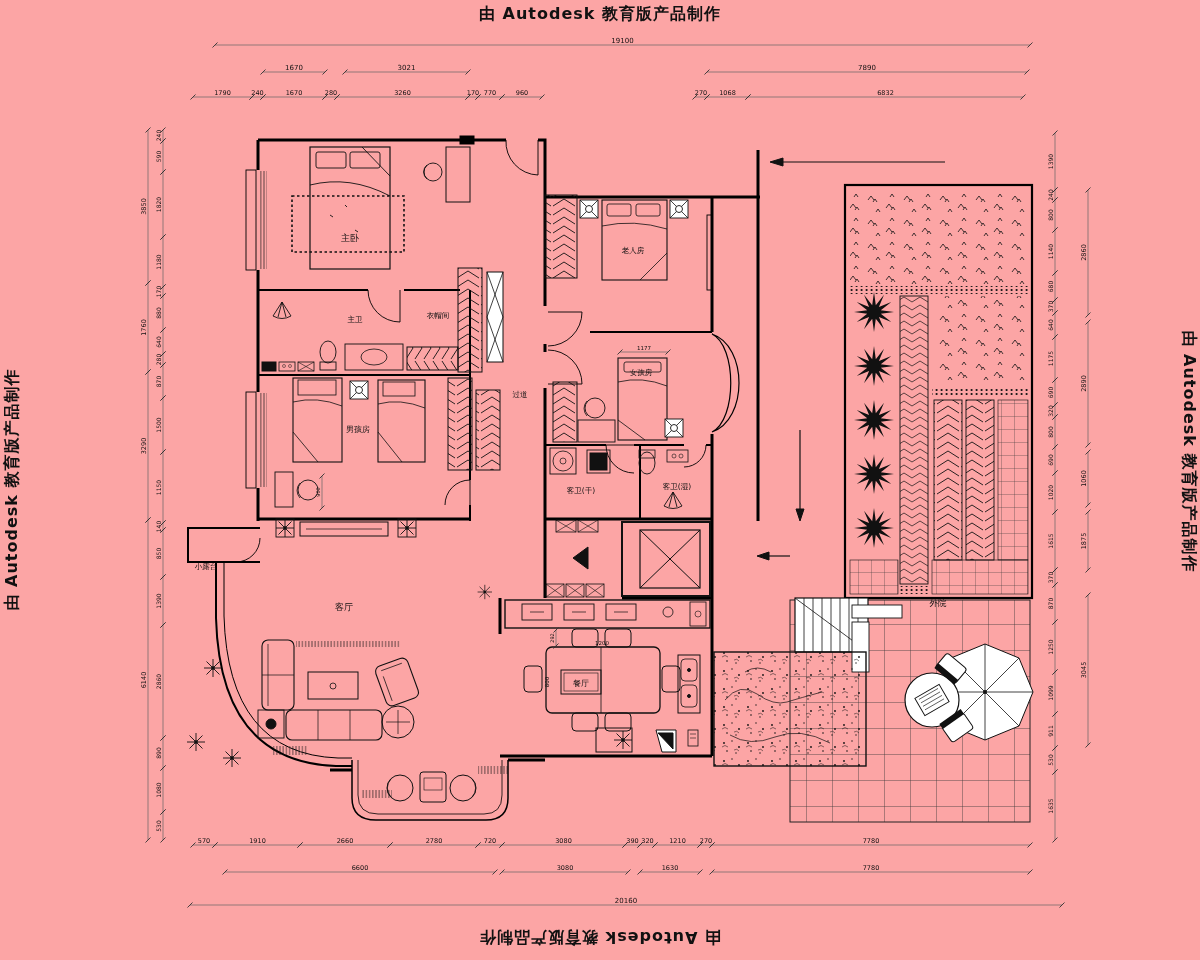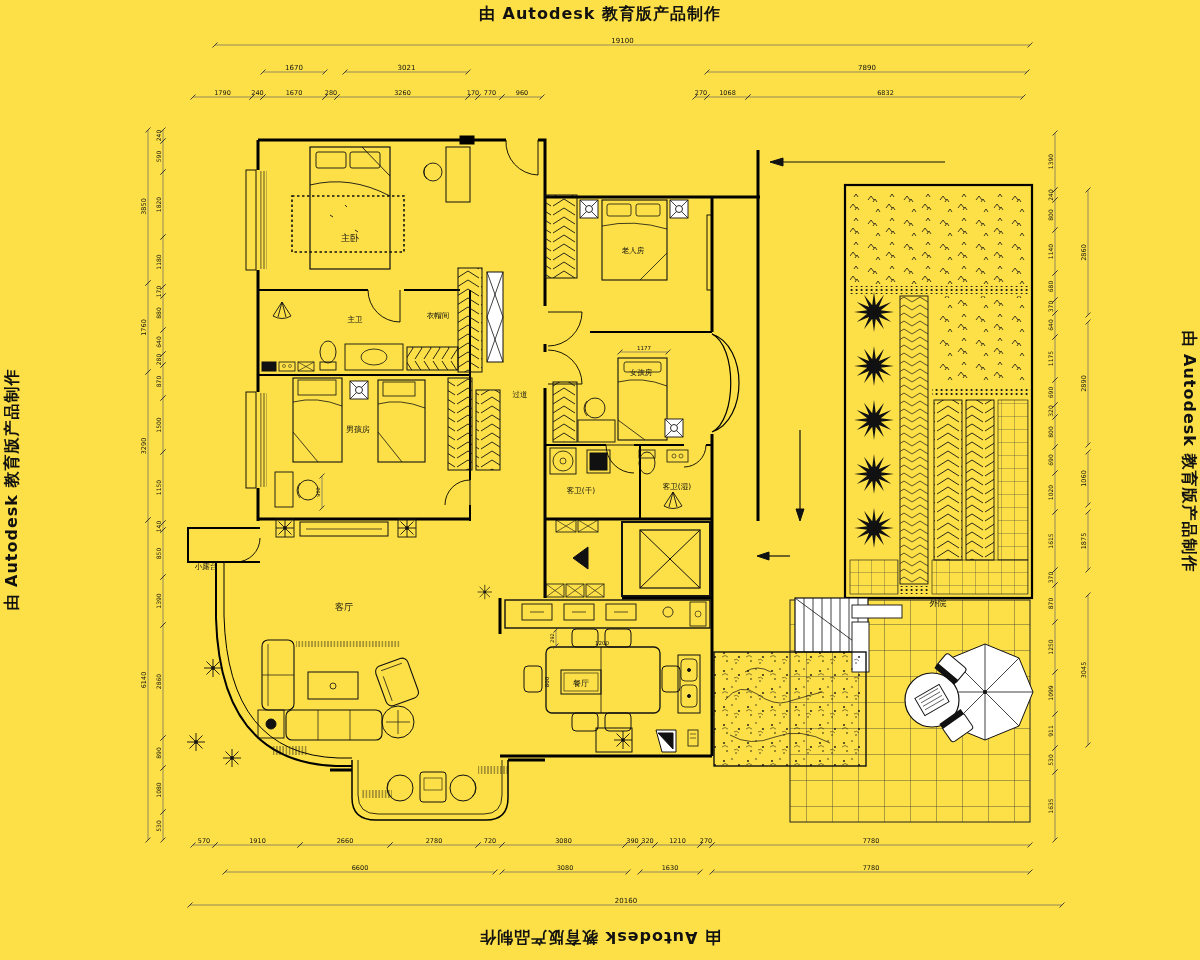--- a/index.html
+++ b/index.html
@@ -1,16 +1,16 @@
 <!DOCTYPE html>
 <html><head>
 <meta charset="utf-8">
 <style>
   html,body{margin:0;padding:0;background:#fff;}
-  #stage{position:relative;width:1200px;height:960px;background:#fde047;overflow:hidden;
+  #stage{position:relative;width:1200px;height:960px;background:#fca5a5;overflow:hidden;
          font-family:"DejaVu Sans",sans-serif;}
   .wm{position:absolute;font-size:16px;font-weight:600;color:#111;letter-spacing:1px;
       white-space:nowrap;text-align:center;}
   .wm-top{left:0;right:0;top:4px;}
   .wm-bottom{left:0;right:0;top:926px;transform:rotate(180deg);}
   .wm-left{left:12px;top:490px;width:340px;margin-left:-170px;margin-top:-11px;transform:rotate(-90deg);}
   .wm-right{left:1188px;top:452px;width:340px;margin-left:-170px;margin-top:-11px;transform:rotate(90deg);}
   svg text{font-family:"DejaVu Sans",sans-serif;fill:#111;}
 </style>
 </head>

